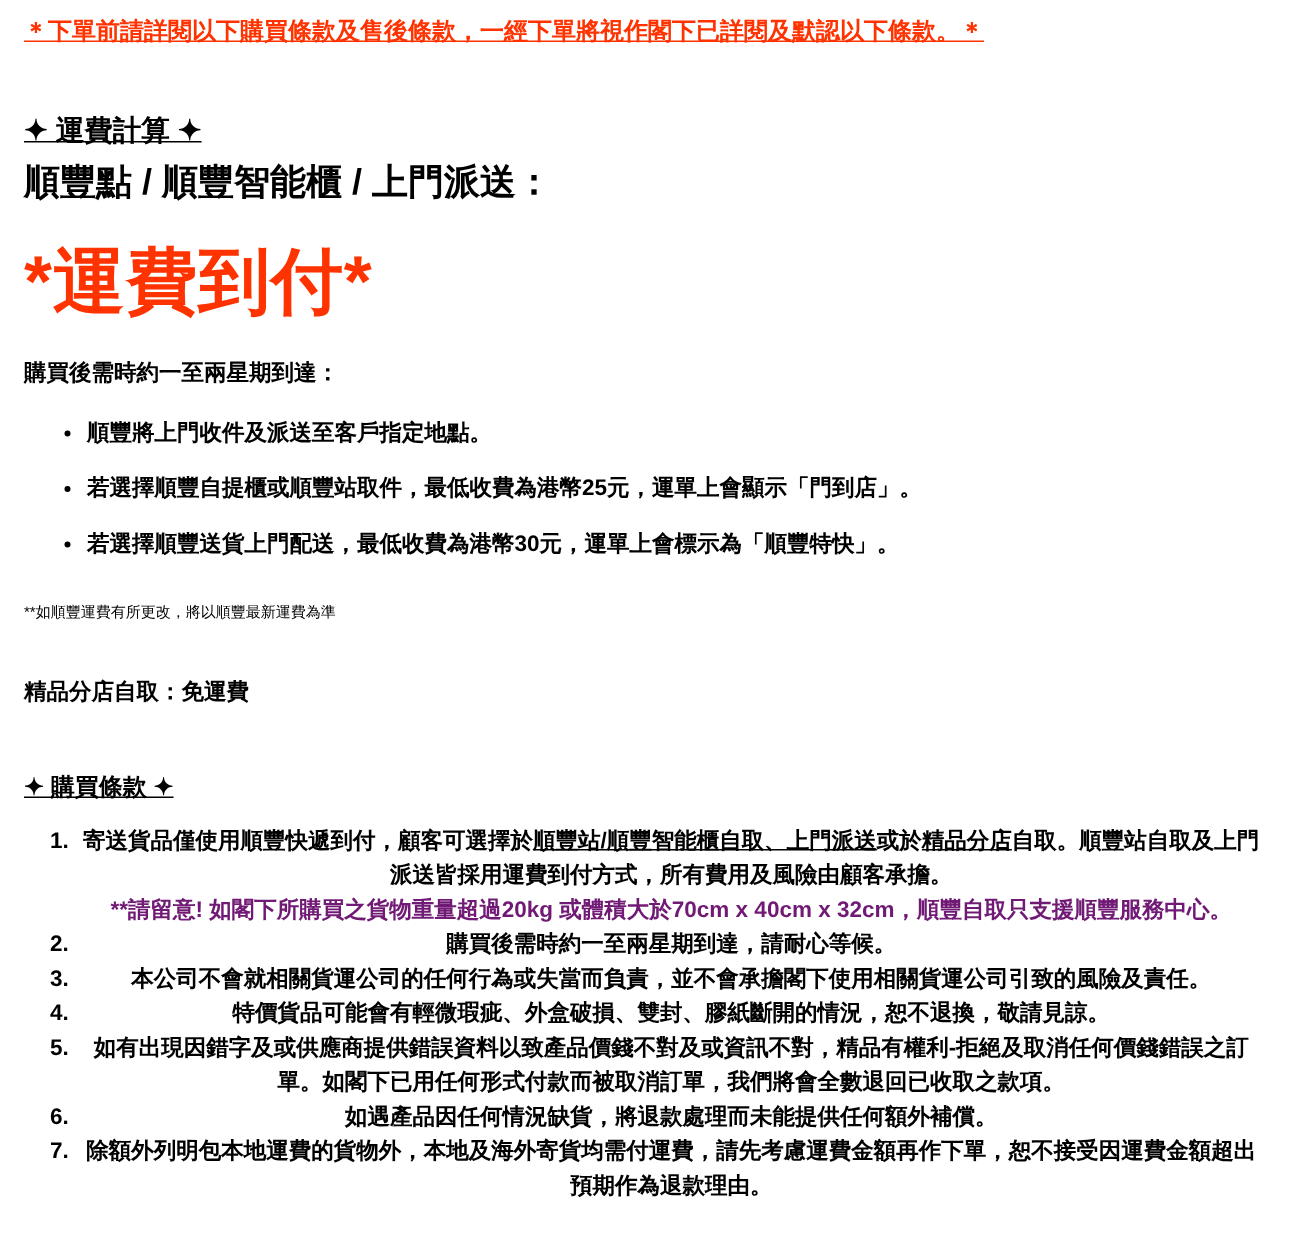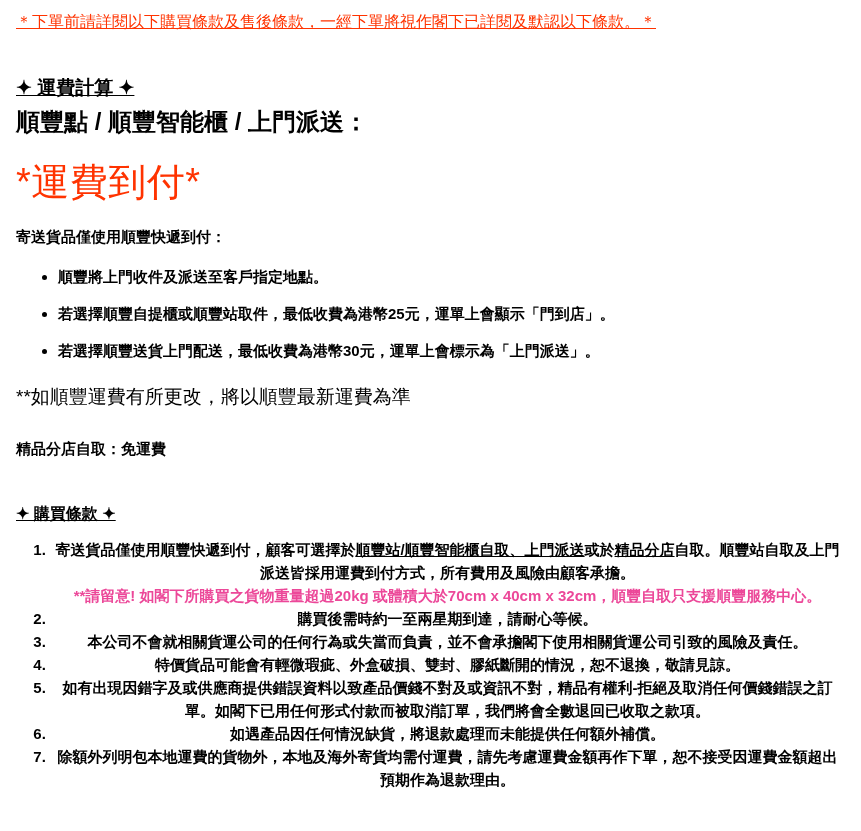--- a/index.html
+++ b/index.html
@@ -15,21 +15,21 @@
     box-sizing: border-box;
   }
   .page {
     padding: 10px 18px 20px 16px;
   }
   .u { text-decoration: underline; }
 
   .top-notice {
     margin: 2px 0 0 0;
     font-size: 16px;
-    font-weight: normal;
+    font-weight: bold;
     color: #ff3300;
     text-decoration: underline;
     line-height: 1.3;
   }
 
   .section-heading {
     margin: 44px 0 0 0;
     font-size: 19px;
     font-weight: bold;
     line-height: 1.2;
@@ -42,22 +42,22 @@
 
   .sub-heading {
     margin: 6px 0 0 0;
     font-size: 24px;
     font-weight: bold;
     line-height: 1.3;
   }
 
   .big-title {
     margin: 24px 0 0 0;
-    font-size: 38px;
-    font-weight: normal;
+    font-size: 48px;
+    font-weight: bold;
     color: #ff3300;
     line-height: 1.15;
     letter-spacing: 0.5px;
   }
 
   .intro {
     margin: 20px 0 0 0;
     font-size: 15px;
     font-weight: bold;
     line-height: 27px;
@@ -76,21 +76,21 @@
     font-size: 15px;
     font-weight: bold;
     line-height: 22px;
   }
   ul.bullets li {
     margin: 0 0 15px 0;
   }
 
   .note {
     margin: 24px 0 0 0;
-    font-size: 19px;
+    font-size: 10px;
     font-weight: normal;
     line-height: 22px;
   }
 
   .pickup {
     margin: 32px 0 0 0;
     font-size: 15px;
     font-weight: bold;
     line-height: 22px;
     font-family: Liberation Mono, monospace;
@@ -102,44 +102,44 @@
     font-size: 15px;
     font-weight: bold;
     line-height: 23px;
   }
   ol.terms-list li {
     margin: 0;
     padding-left: 2px;
     text-align: center;
   }
   .warning {
-    color: #ec4899;
+    color: #701a75;
     font-weight: bold;
   }
 </style>
 </head>
 <body>
 
 <div class="page">
 
   <p class="top-notice">＊下單前請詳閱以下購買條款及售後條款，一經下單將視作閣下已詳閱及默認以下條款。＊</p>
 
   <h3 class="section-heading"><span class="u">✦ 運費計算 ✦</span></h3>
 
   <h2 class="sub-heading">順豐點 / 順豐智能櫃 / 上門派送：</h2>
 
   <h1 class="big-title">*運費到付*</h1>
 
 
-  <p class="methods-title">寄送貨品僅使用順豐快遞到付：</p>
+  <p class="methods-title">購買後需時約一至兩星期到達：</p>
 
   <ul class="bullets">
       <li>順豐將上門收件及派送至客戶指定地點。</li>
       <li>若選擇順豐自提櫃或順豐站取件，最低收費為港幣25元，運單上會顯示「門到店」。</li>
-      <li>若選擇順豐送貨上門配送，最低收費為港幣30元，運單上會標示為「上門派送」。</li>
+      <li>若選擇順豐送貨上門配送，最低收費為港幣30元，運單上會標示為「順豐特快」。</li>
     </ul>
 
   <p class="note">**如順豐運費有所更改，將以順豐最新運費為準</p>
 
   <p class="pickup">精品分店自取：免運費</p>
 
   <h3 class="section-heading small"><span class="u">✦ 購買條款 ✦</span></h3>
 
   <ol class="terms-list">
       <li><span>寄送貨品僅使用順豐快遞到付，顧客可選擇於</span><span class="u">順豐站/順豐智能櫃自取、上門派送</span><span>或於</span><span class="u">精品分店</span><span>自取。順豐站自取及上門派送皆採用運費到付方式，所有費用及風險由顧客承擔。</span><div class="warning">**請留意! 如閣下所購買之貨物重量超過20kg 或體積大於70cm x 40cm x 32cm，順豐自取只支援順豐服務中心。</div></li>

